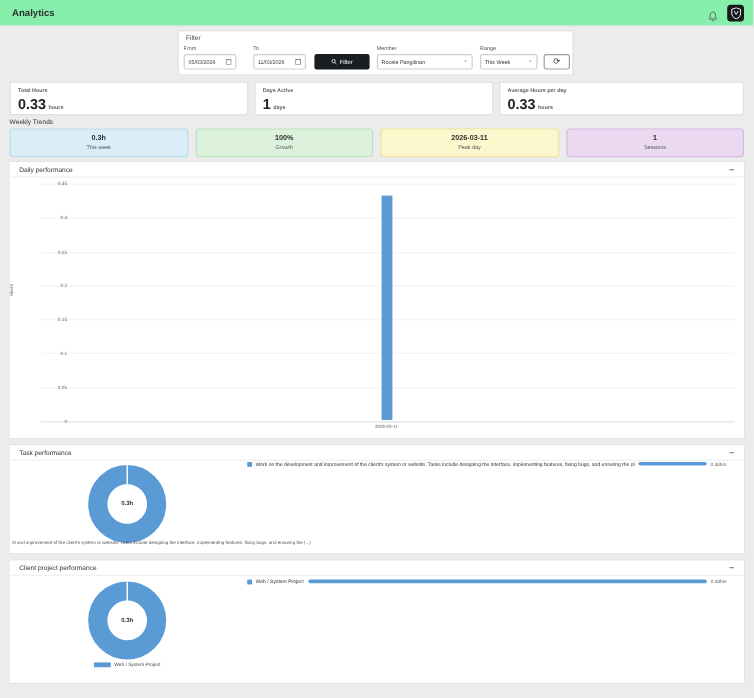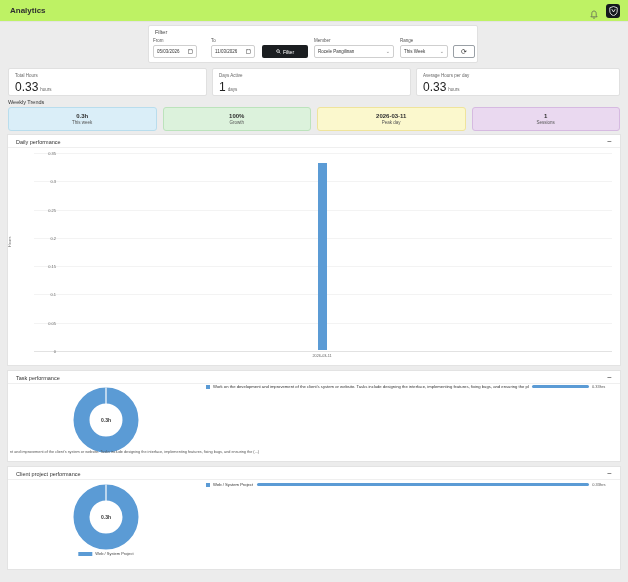--- a/index.html
+++ b/index.html
@@ -1,39 +1,39 @@
 <!DOCTYPE html>
 <html><head>
 <meta charset="utf-8">
 <style>
   * { margin:0; padding:0; box-sizing:border-box; }
   html,body { background:#ececec; }
   body { font-family:"Liberation Sans", sans-serif; color:#333; }
   .page { position:relative; width:628px; height:582px; background:#ececec; overflow:hidden; }
 
   
-  .topbar { position:absolute; top:0; left:0; width:628px; height:22px; background:#bef264; border-bottom:1px solid #e3e3e3; }
+  .topbar { position:absolute; top:0; left:0; width:628px; height:22px; background:#86efac; border-bottom:1px solid #e3e3e3; }
   .topbar .title { position:absolute; left:10px; top:0; line-height:22px; font-size:8px; font-weight:bold; color:#2f2f2f; }
   .bell { position:absolute; right:29px; top:6px; width:10px; height:10px; }
   .logo { position:absolute; right:8px; top:4px; width:14px; height:14px; background:#15181d; border-radius:3px; display:flex; align-items:center; justify-content:center; }
 
   
   .filterband { position:absolute; top:22px; left:0; width:628px; height:44px; background:#ececec; }
   .filtercard { position:absolute; top:25px; left:148px; width:330px; height:38px; background:#fff; border:1px solid #e0e0e0; border-radius:2px; }
   .filtercard .f-title { position:absolute; left:6px; top:3px; font-size:5.5px; color:#444; }
   .fgroup { position:absolute; top:12px; }
   .flabel { font-size:4.5px; color:#555; margin-bottom:2px; display:block; }
   .finput { height:13px; border:1px solid #cfcfcf; border-radius:2px; background:#fff; display:flex; align-items:center; padding:0 3px; font-size:4.5px; color:#333; justify-content:space-between; }
   .btn-filter { position:absolute; top:19px; left:113px; width:46px; height:13px; background:#1b1e21; color:#fff; border:none; border-radius:2px; font-size:5px; display:flex; align-items:center; justify-content:center; gap:2px; cursor:pointer; font-family:inherit; }
   .select { height:13px; border:1px solid #cfcfcf; border-radius:2px; background:#fff; display:flex; align-items:center; justify-content:space-between; padding:0 3px; font-size:4.5px; color:#333; }
   .chev { font-size:5px; color:#777; line-height:1; }
   .btn-refresh { position:absolute; top:19px; left:304px; width:22px; height:13px; background:#fff; border:1px solid #9aa0a6; border-radius:2px; font-size:7px; line-height:11px; text-align:center; color:#333; cursor:pointer; }
 
   
-  .statcard { position:absolute; top:68px; height:28px; background:#fff; border:1px solid #e0e0e0; border-radius:2px; }
+  .statcard { position:absolute; top:68px; height:28px; background:#fff; border:1px solid #e0e0e0; border-radius:2px;font-weight:bold; }
   .statcard .s-label { position:absolute; left:6px; top:4px; font-size:4.5px; color:#666; }
   .statcard .s-vrow { position:absolute; left:6px; top:11px; display:flex; align-items:baseline; gap:2px; }
   .statcard .s-value { font-size:12px; color:#222; }
   .statcard .s-unit { font-size:4.5px; color:#666; }
 
   
   .wt-title { position:absolute; left:8px; top:99px; font-size:5.5px; color:#333; }
   .wt-row { position:absolute; left:8px; top:107px; width:612px; height:24px; display:flex; gap:6px; }
   .wt-card { flex:1; border-radius:3px; border:1px solid transparent; display:flex; flex-direction:column; align-items:center; justify-content:center; gap:1px; }
   .wt-card .v { font-size:6px; font-weight:bold; color:#2f2f2f; }

